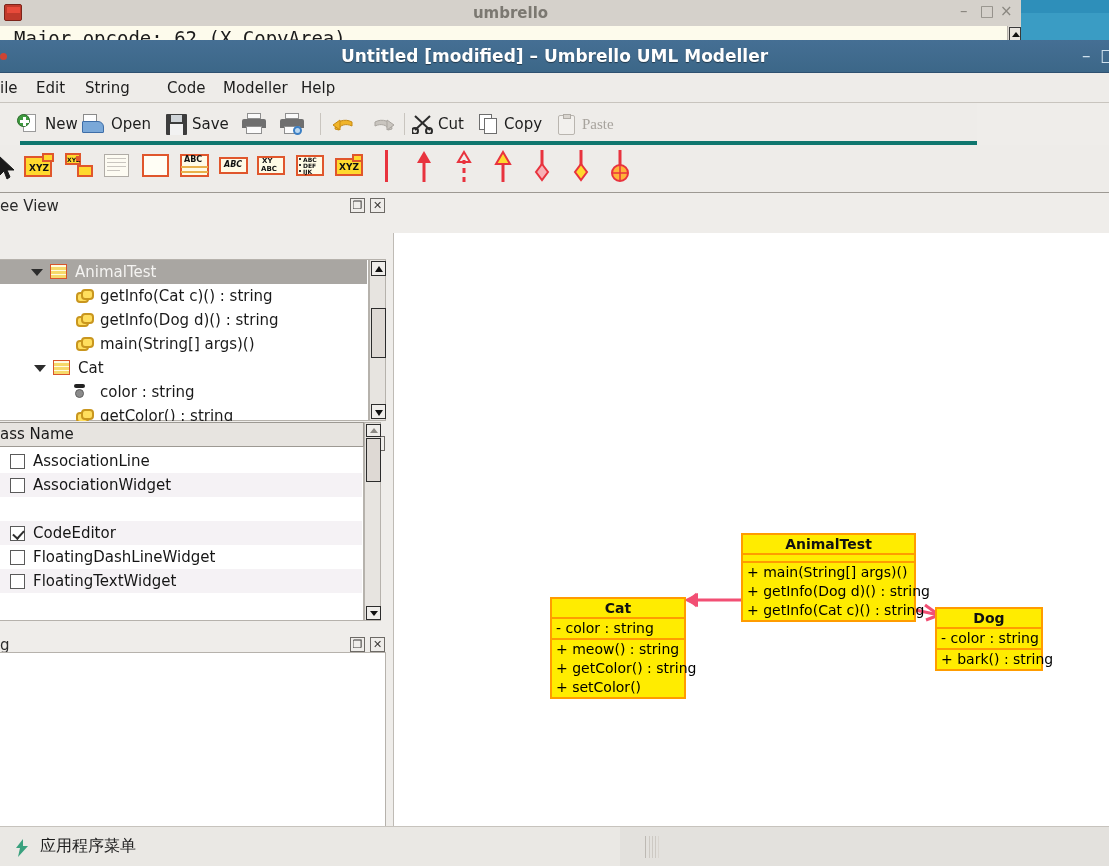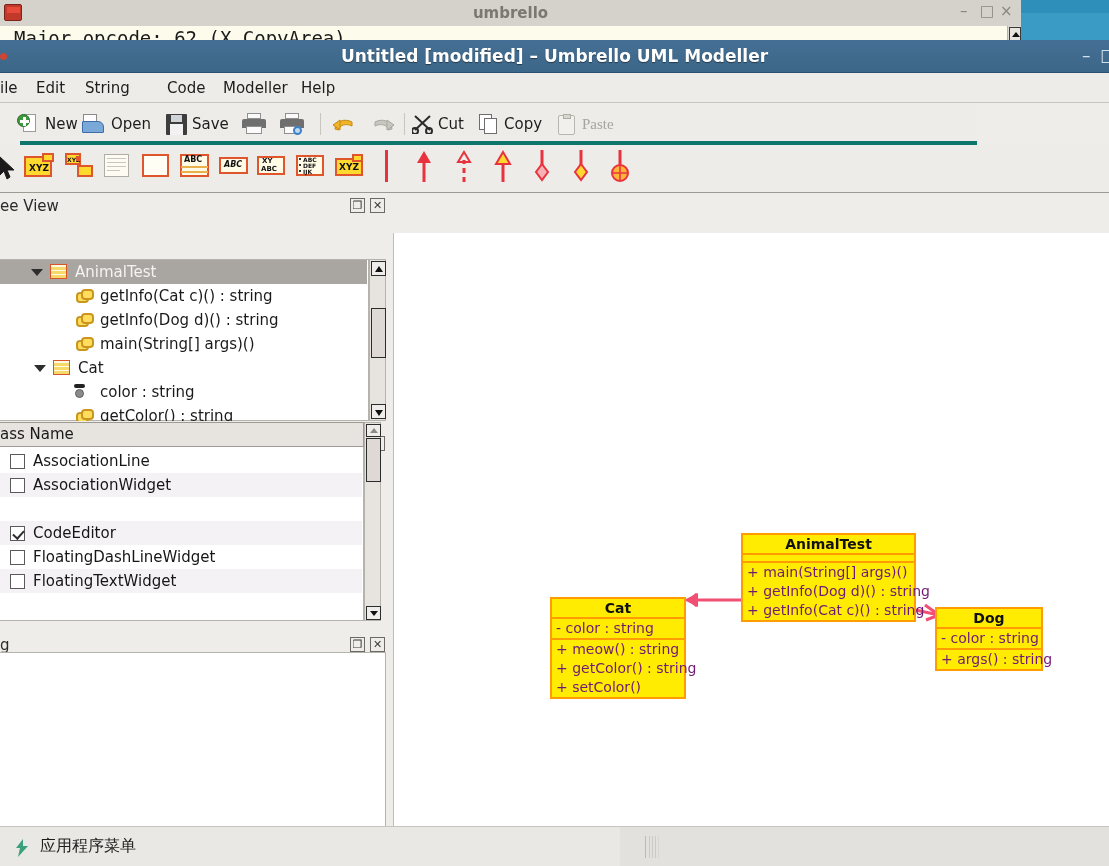--- a/index.html
+++ b/index.html
@@ -403,21 +403,21 @@
   }
   .cls .hdr {
     text-align: center; font-size: 14px; font-weight: bold; color: #111;
     line-height: 18px; border-bottom: 2px solid #ff9c00; height: 20px;
   }
   .cls .sec {
     border-bottom: 2px solid #ff9c00;
   }
   .cls .sec:last-child { border-bottom: none; }
   .cls .li {
-    font-size: 14px; color: #701a75; line-height: 18px; padding-left: 4px;
+    font-size: 14px; color: #000000; line-height: 18px; padding-left: 4px;
     white-space: nowrap; height: 19px;
   }
   .cls .empty { height: 8px; }
 
   
   .statusbar {
     position: absolute; left: 0; top: 826px; width: 1109px; height: 40px;
     background: #e3e1dd; border-top: 1px solid #c7c3bd;
   }
   .sb-left {
@@ -871,21 +871,21 @@
           <div class="li">+ setColor()</div>
         </div>
       </div>
 
       <div class="cls" style="left:541px;top:374px;width:108px">
         <div class="hdr">Dog</div>
         <div class="sec">
           <div class="li">- color : string</div>
         </div>
         <div class="sec">
-          <div class="li">+ args() : string</div>
+          <div class="li">+ bark() : string</div>
         </div>
       </div>
     </div>
   </div>
 
   <div class="statusbar">
     <div class="sb-left">
       <span class="sb-logo">
         <svg width="16" height="18" viewBox="0 0 16 18">
           <path d="M9 0 L2 9 L6 9 L4 18 L14 7 L9 7 Z" fill="#3aa17e"></path>

